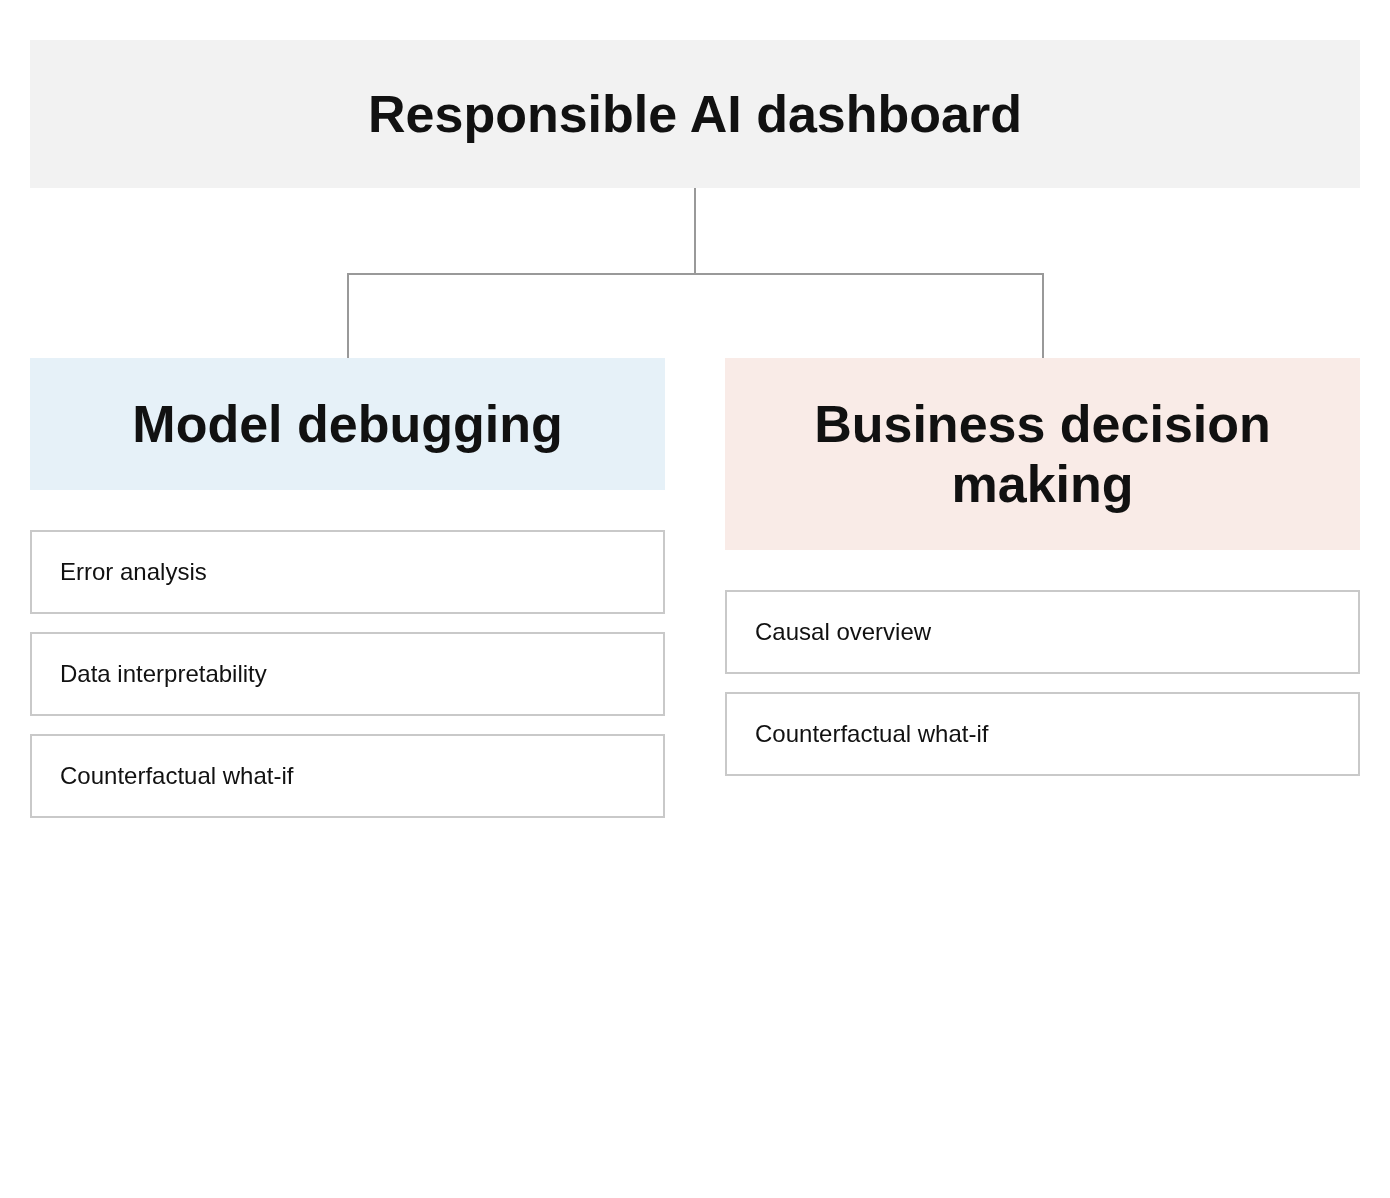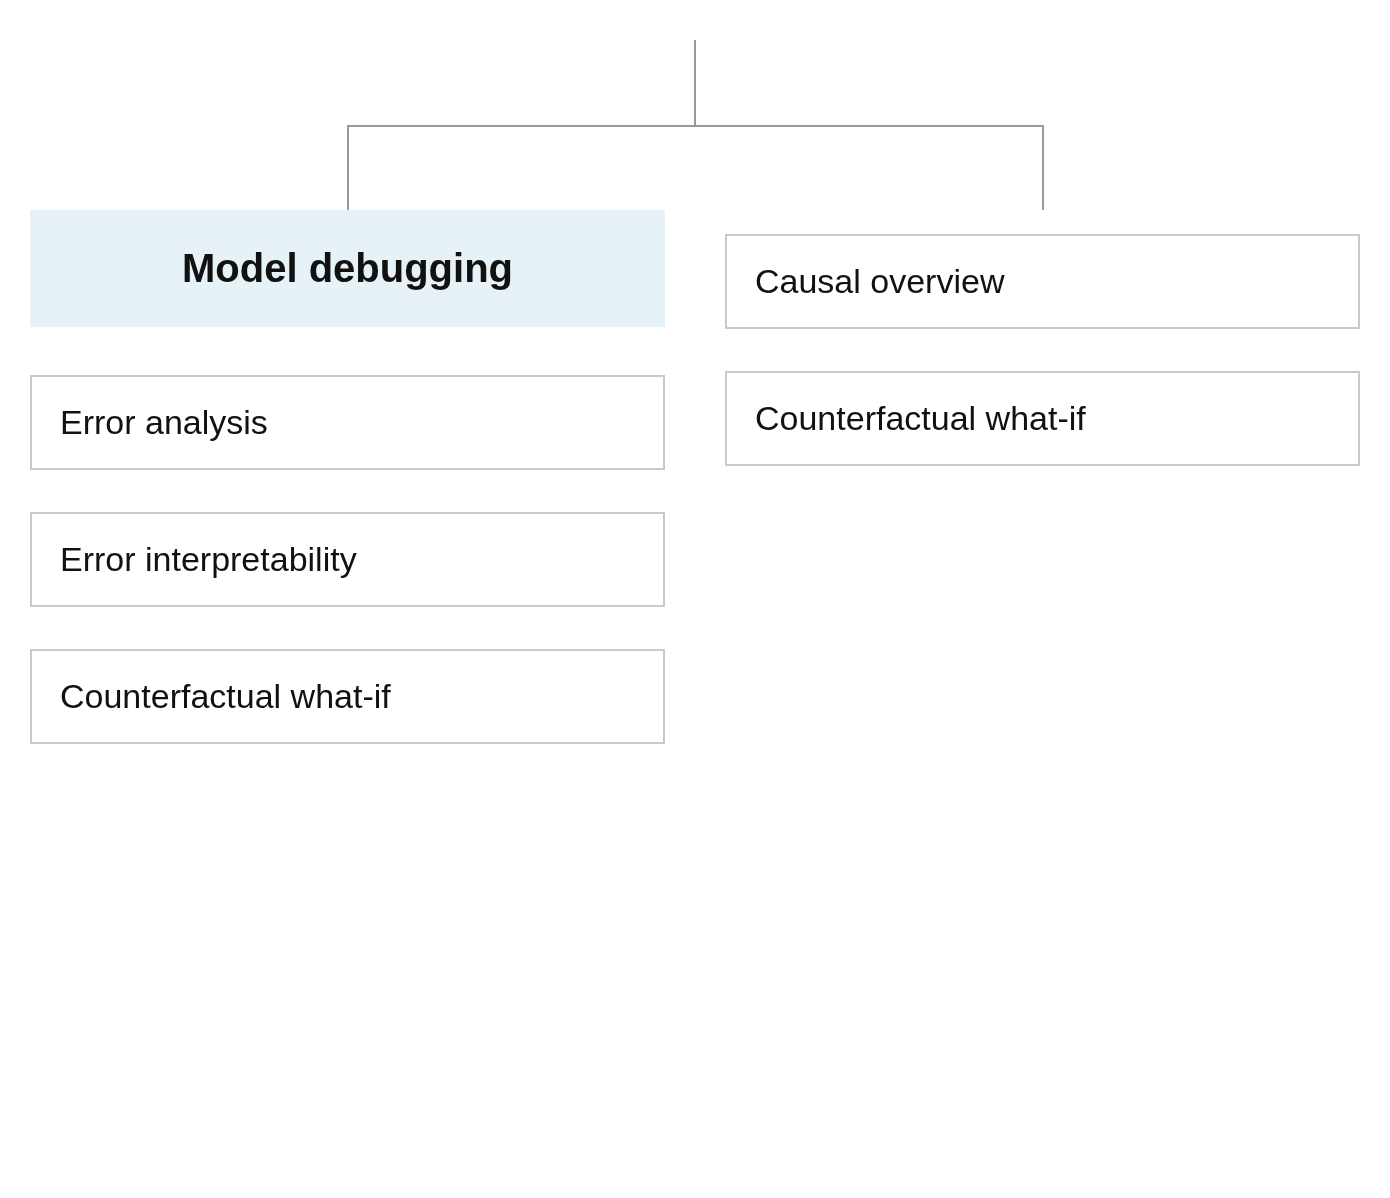--- a/index.html
+++ b/index.html
@@ -51,62 +51,67 @@
     display: flex;
     gap: 60px;
   }
   .col {
     flex: 1;
     display: flex;
     flex-direction: column;
   }
   .col-header {
     text-align: center;
-    font-size: 40px;
+    font-size: 52px;
     font-weight: 800;
     padding: 36px 20px;
-    margin-bottom: 24px;
+    margin-bottom: 40px;
   }
   .col-header.left {
     background: #e6f1f8;
   }
   .col-header.right {
     background: #f9ebe7;
   }
   .item {
     border: 2px solid #c9c9c9;
     padding: 26px 28px;
-    font-size: 34px;
+    font-size: 24px;
     font-weight: 400;
     margin-bottom: 18px;
     background: #fff;
-    margin-top: 24px;
   }
 </style>
 </head>
 <body>
 
 <div class="wrap">
 
+  <div class="root-box">
+    <span>Responsible AI dashboard</span>
+  </div>
 
   <div class="connector-area">
     <div class="stem"></div>
     <div class="hbar" id="hbar" style="left: 317.5px; width: 695px;"></div>
     <div class="drop" id="drop-left" style="left: 316.5px;"></div>
     <div class="drop" id="drop-right" style="left: 1011.5px;"></div>
   </div>
 
   <div class="columns">
     <div class="col" id="col-left">
       <div class="col-header left">
         <span>Model debugging</span>
       </div>
       <div class="item"><span>Error analysis</span></div>
-      <div class="item"><span>Error interpretability</span></div>
+      <div class="item"><span>Data interpretability</span></div>
       <div class="item"><span>Counterfactual what-if</span></div>
     </div>
     <div class="col" id="col-right">
+      <div class="col-header right">
+        <span>Business decision making</span>
+      </div>
       <div class="item"><span>Causal overview</span></div>
       <div class="item"><span>Counterfactual what-if</span></div>
     </div>
   </div>
 
 </div>
 
 </body></html>

